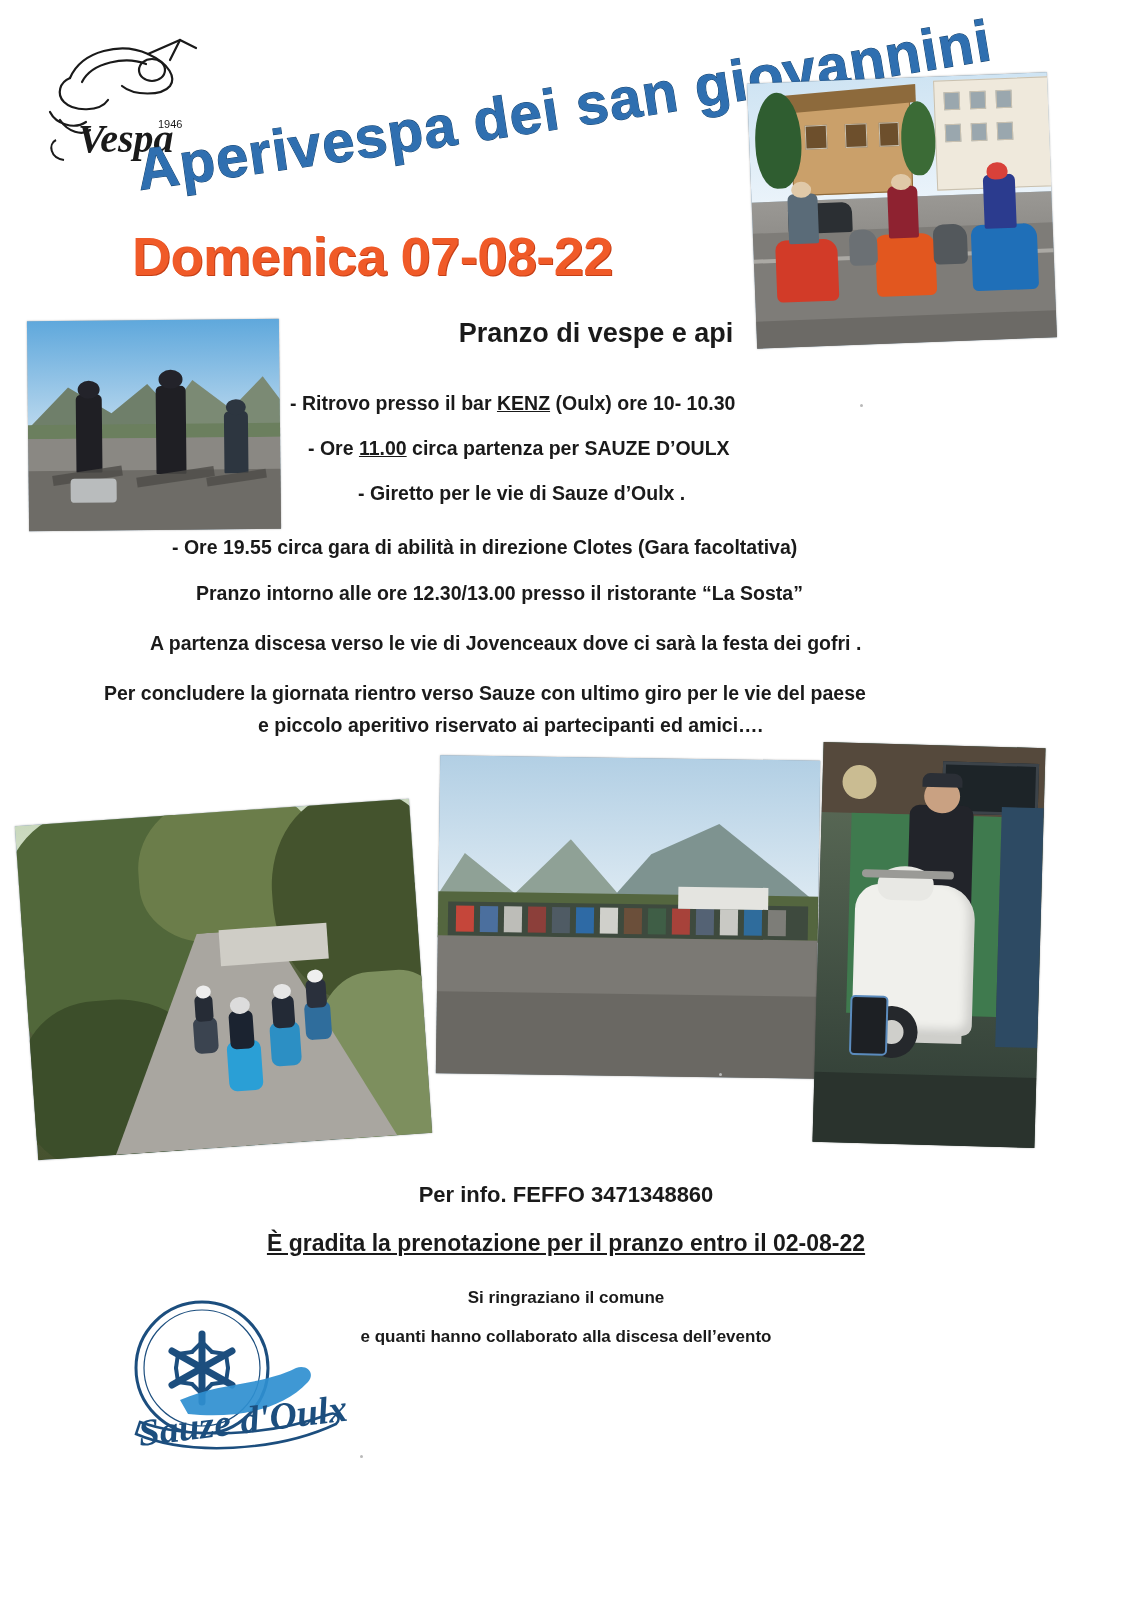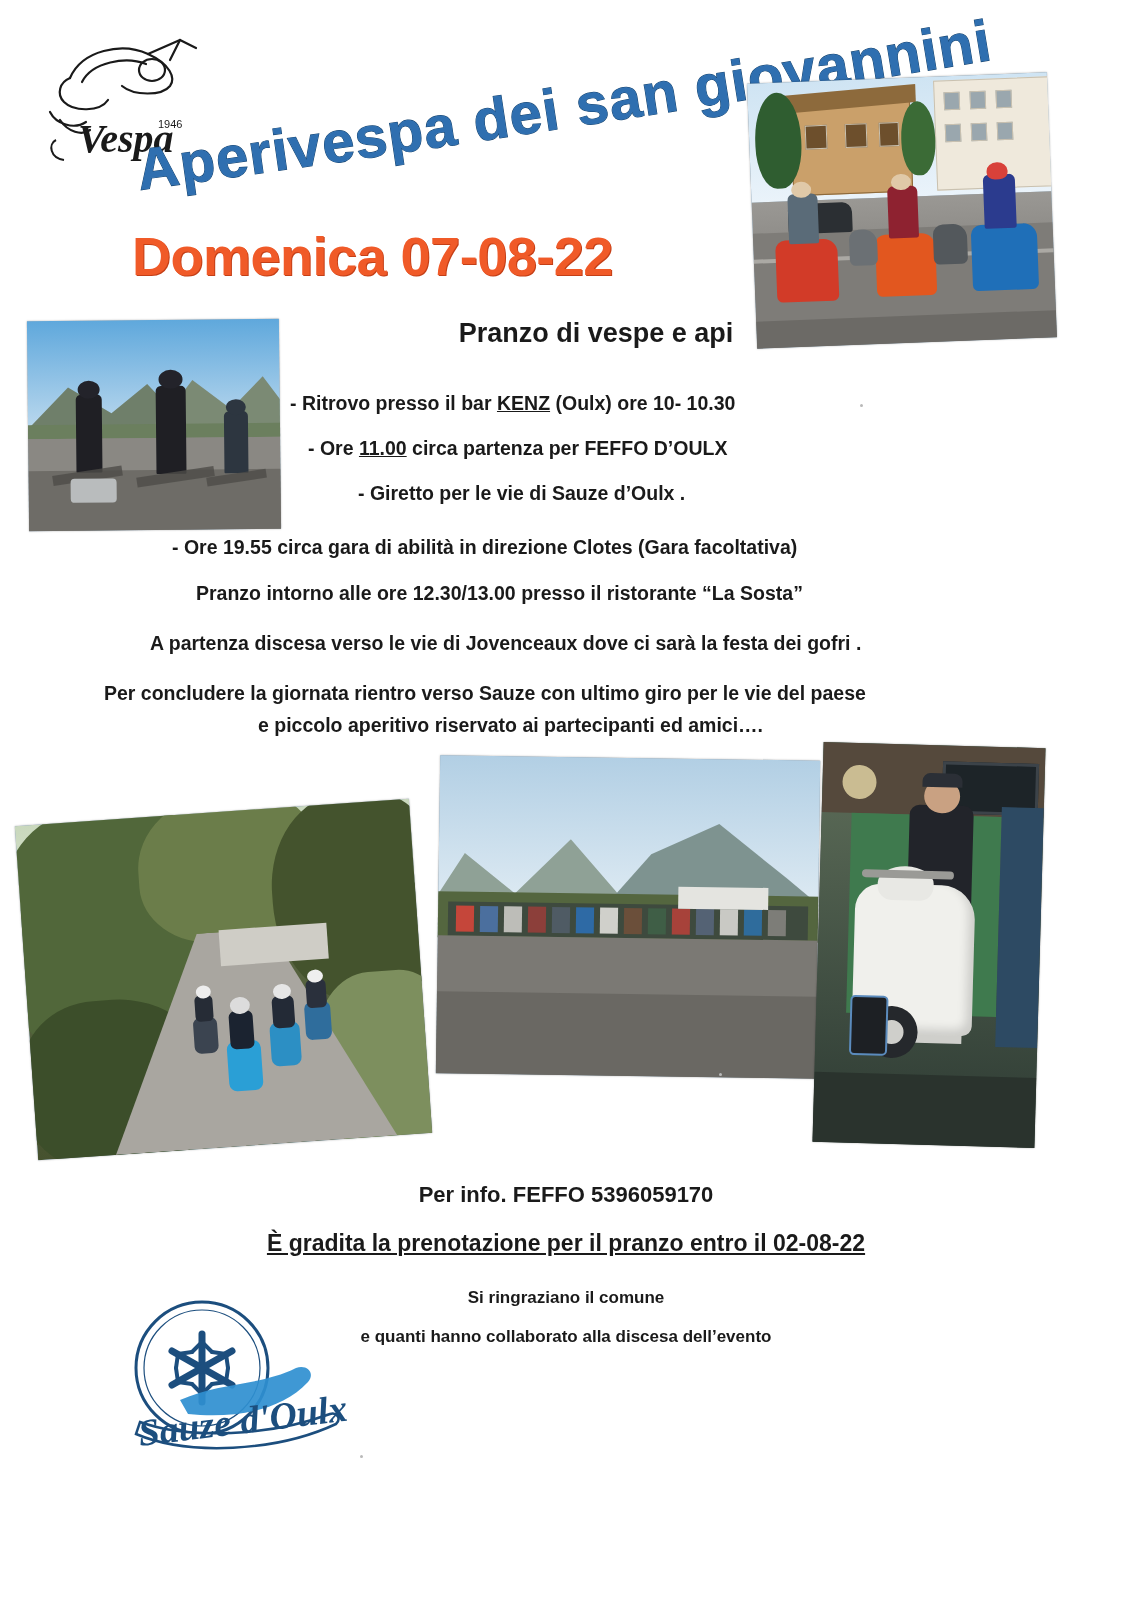--- a/index.html
+++ b/index.html
@@ -371,31 +371,31 @@
   <div style="position:absolute; left:180px; top:60px; width:42px; height:240px; background:#2d4a63;"></div>
 </div>
 
 <div class="subtitle">Pranzo di vespe e api</div>
 
 <div class="line line-1">
   <span>- Ritrovo presso il bar </span><span class="u">KENZ</span><span> (Oulx)  ore 10- 10.30</span>
 </div>
 
 <div class="line line-2">
-  <span>- Ore </span><span class="u">11.00</span><span> circa partenza per FEFFO D’OULX</span>
+  <span>- Ore </span><span class="u">11.00</span><span> circa partenza per SAUZE D’OULX</span>
 </div>
 
 <div class="line line-3">- Giretto per le vie di Sauze d’Oulx .</div>
 <div class="line line-4">- Ore 19.55 circa  gara di abilità  in direzione Clotes (Gara facoltativa)</div>
 <div class="line line-5">Pranzo intorno alle ore 12.30/13.00 presso il ristorante “La Sosta”</div>
 <div class="line line-6">A partenza discesa verso le vie di Jovenceaux dove ci sarà la festa dei gofri .</div>
 <div class="line line-7">Per concludere la giornata rientro verso Sauze con ultimo giro per le vie del paese</div>
 <div class="line line-8">e piccolo aperitivo riservato ai partecipanti ed amici….</div>
 
-<div class="info-line" id="info-contact">Per info. FEFFO  5396059170</div>
+<div class="info-line" id="info-contact">Per info. FEFFO  3471348860</div>
 <div class="info-line" id="info-booking">È gradita la prenotazione per il pranzo entro il 02-08-22</div>
 <div class="info-line" id="thanks-1">Si ringraziano il comune</div>
 <div class="info-line" id="thanks-2">e quanti hanno collaborato alla discesa dell’evento</div>
 
 <div class="sauze-logo">
   <svg width="250" height="190" viewBox="0 0 250 190">
     <circle cx="92" cy="78" r="66" fill="none" stroke="#1c4e7e" stroke-width="3"></circle>
     <circle cx="92" cy="78" r="58" fill="none" stroke="#1c4e7e" stroke-width="1.2"></circle>
 
     <g stroke="#1c4e7e" stroke-width="7" stroke-linecap="round" fill="none">

